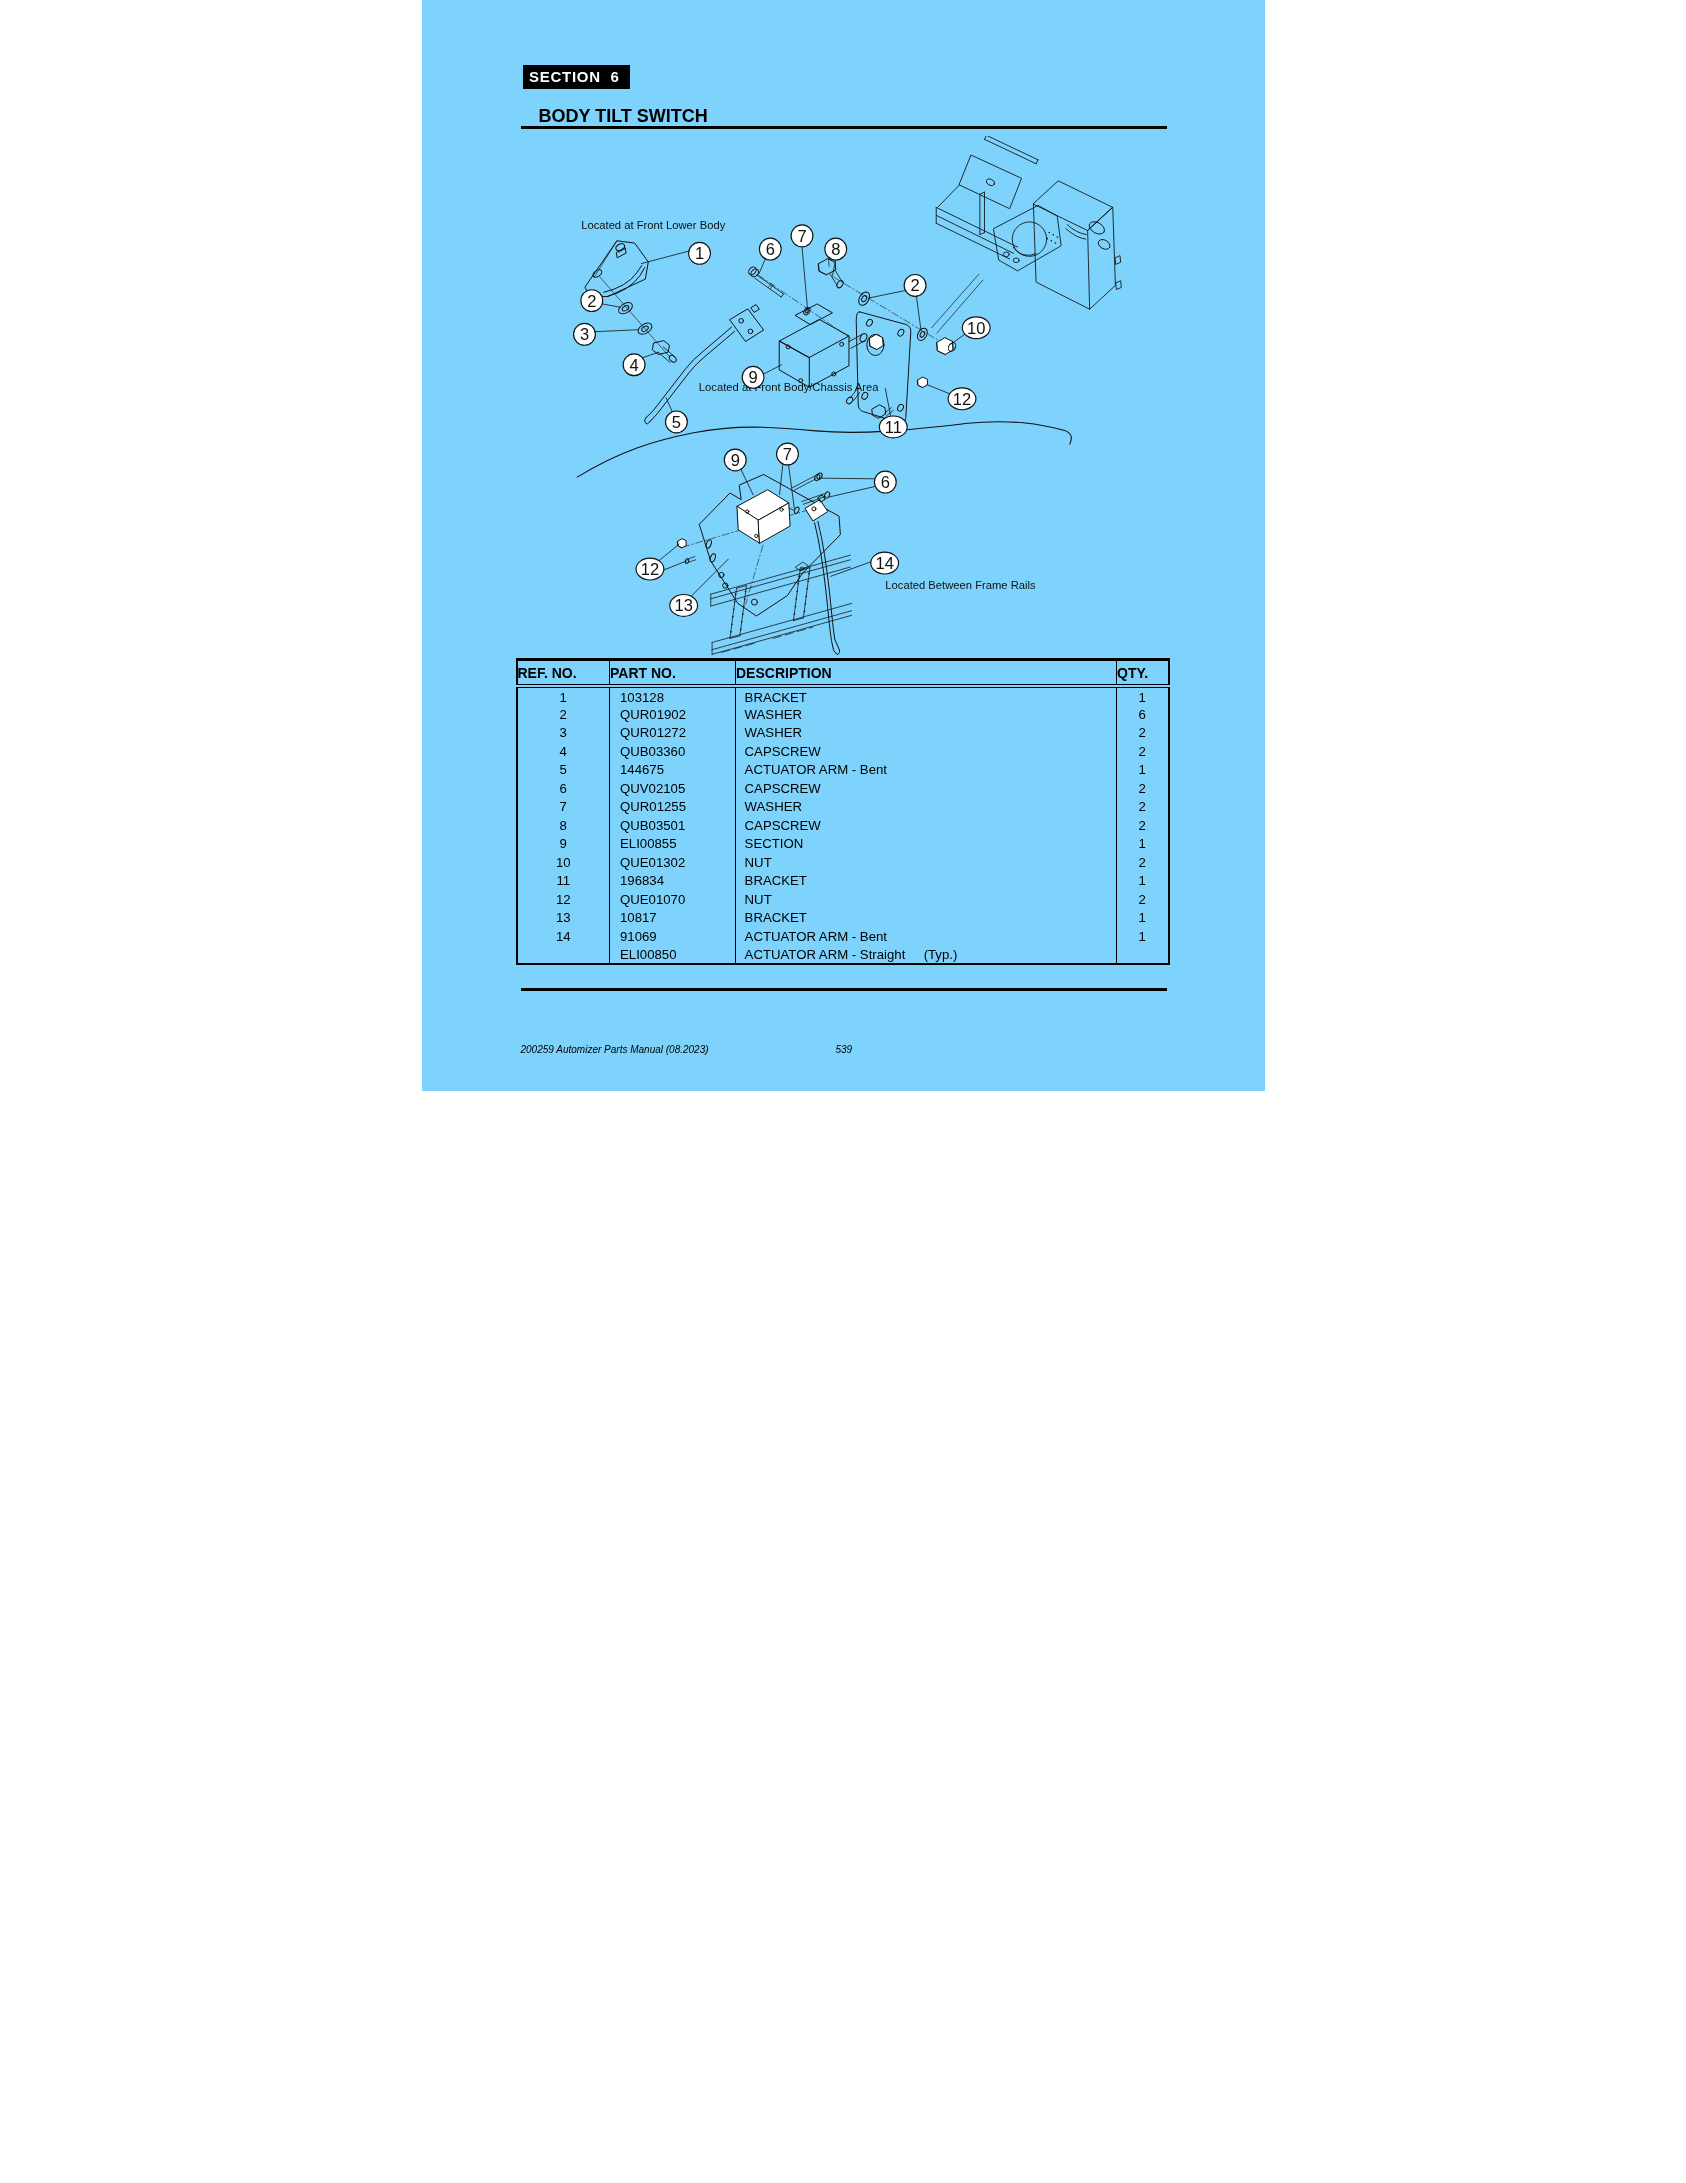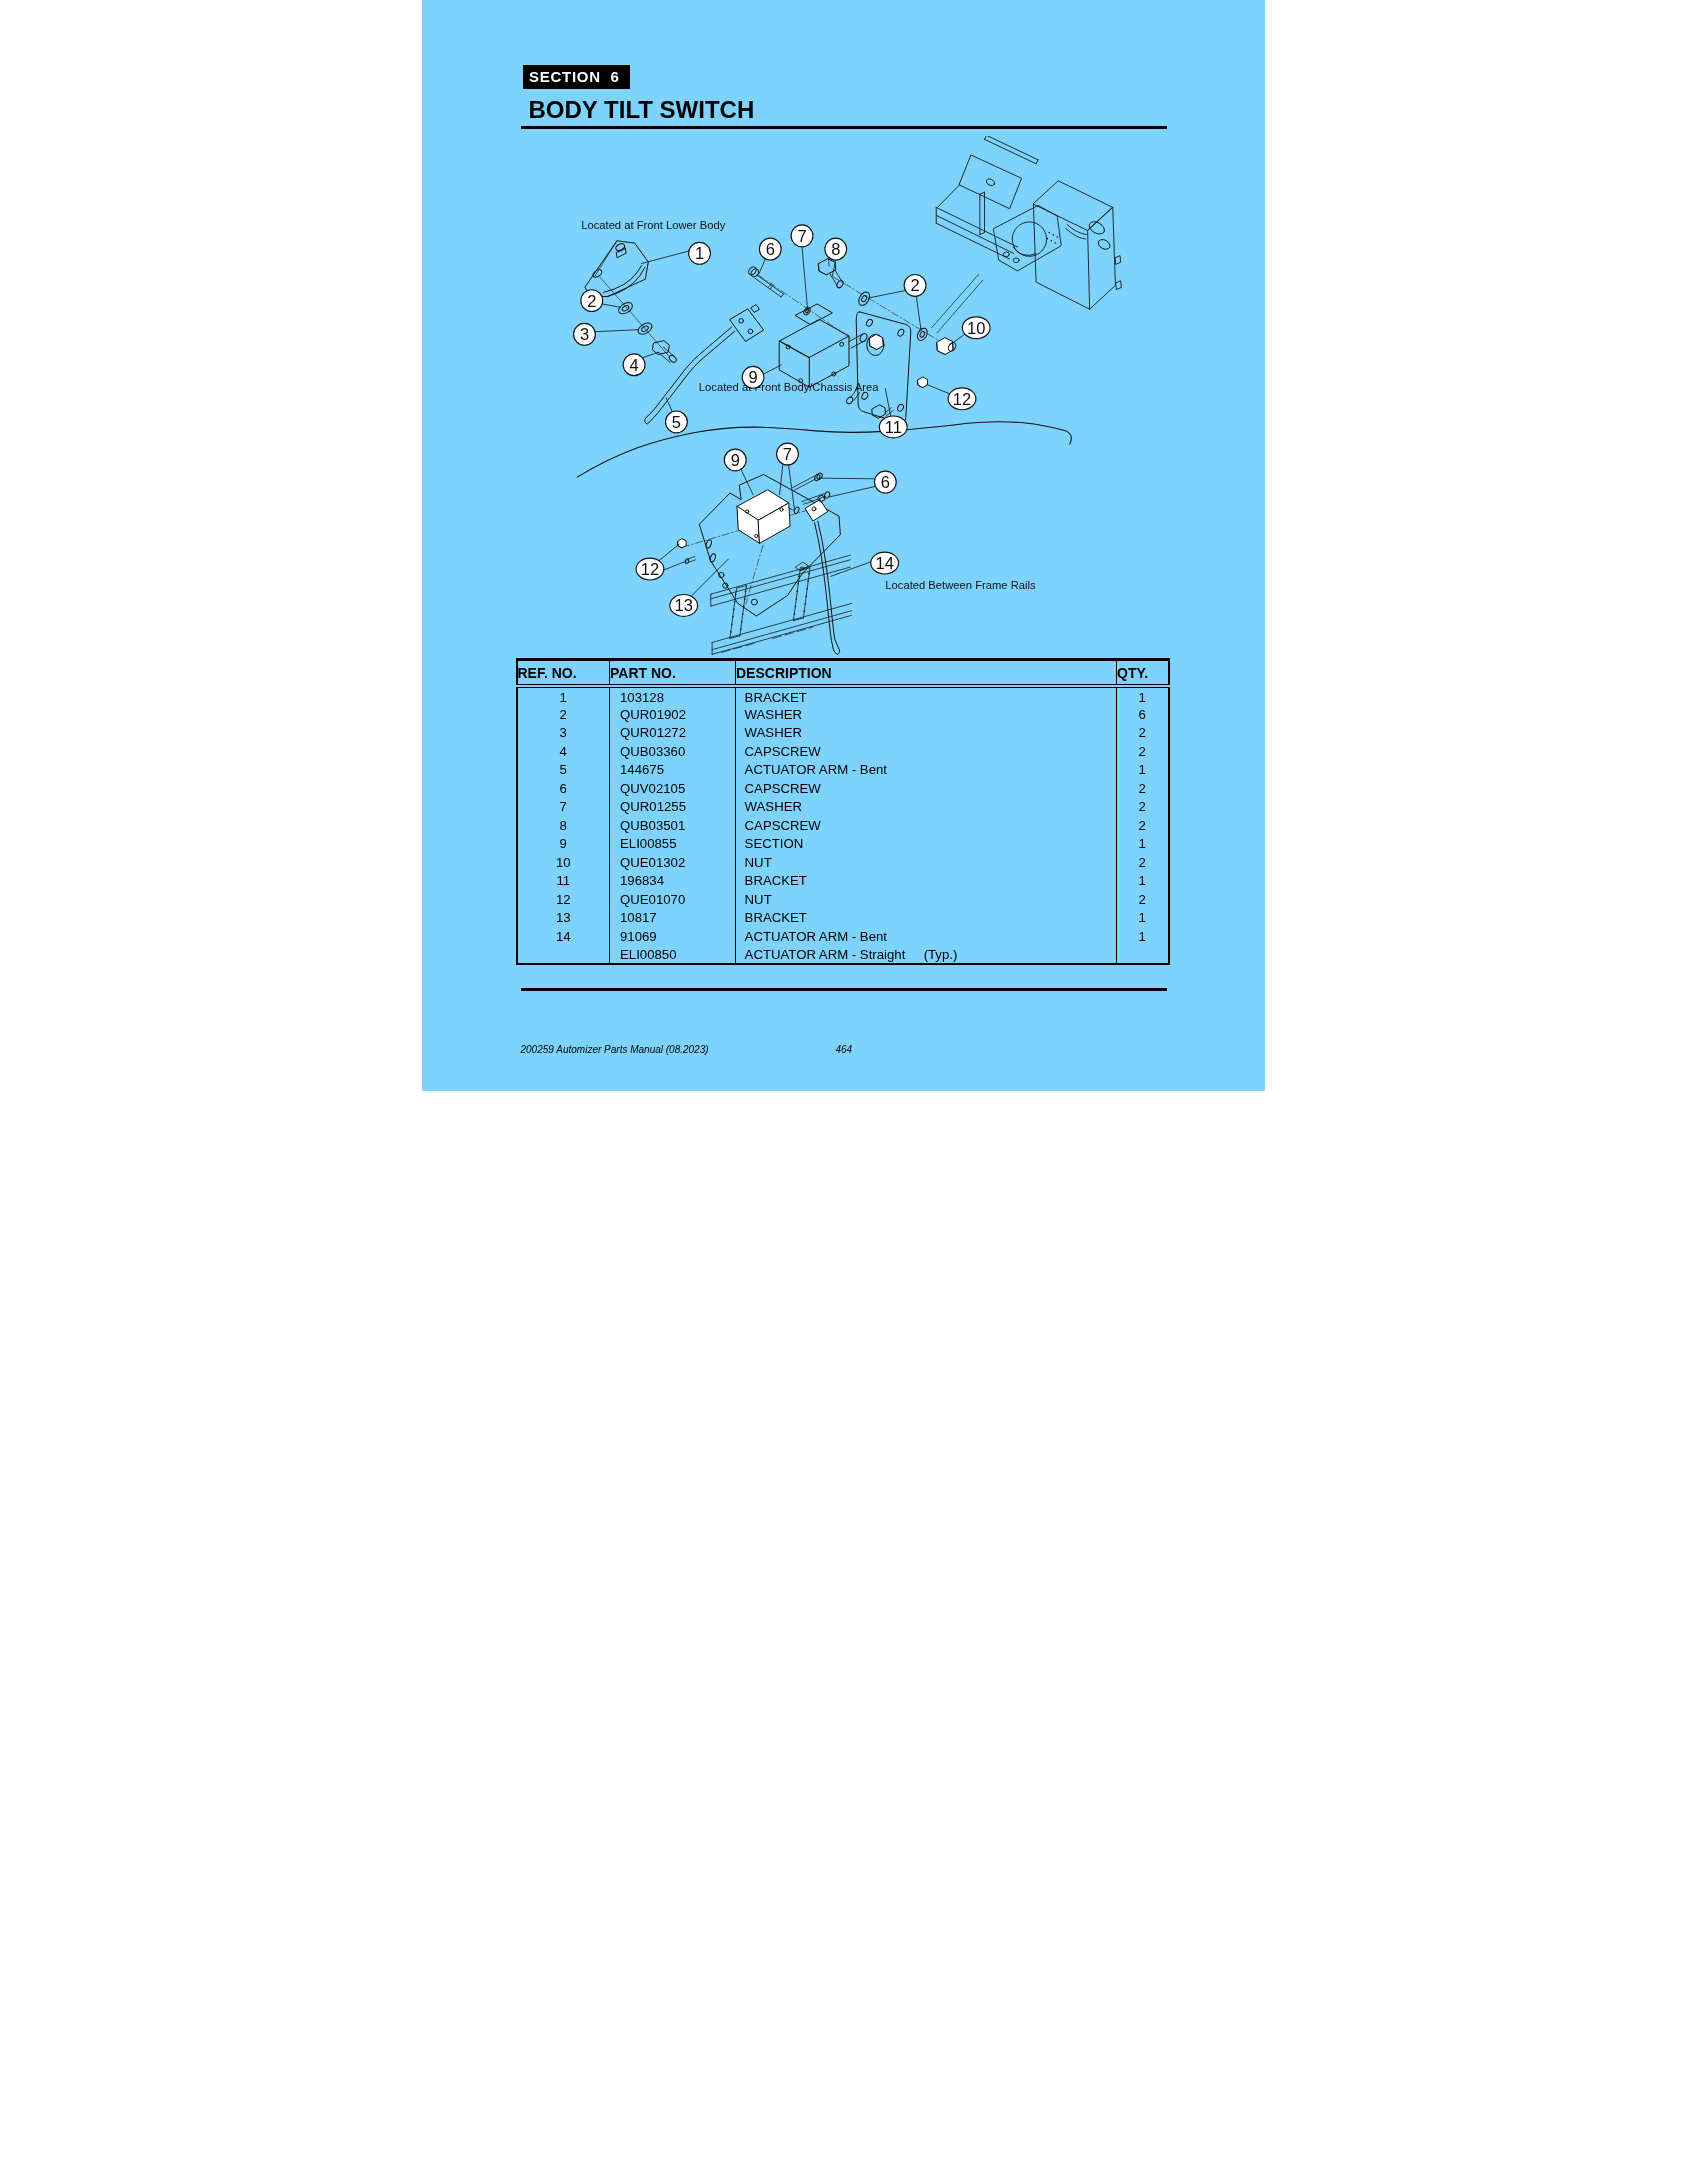--- a/index.html
+++ b/index.html
@@ -8,22 +8,22 @@
     position:relative; width:843px; height:1091px; background:#7dd3fc;
     font-family:"Liberation Sans", sans-serif; color:#000; overflow:hidden;
     margin:0 auto;
   }
   .section-badge {
     position:absolute; left:101px; top:65px;
     background:#000; color:#fff; font-weight:bold; font-size:15px;
     line-height:1; padding:4px 10.6px 4.6px 6.6px; white-space:pre; letter-spacing:0.7px;
   }
   .page-title {
-    position:absolute; left:99px; top:88px; margin:8px;
-    font-size:24px; font-weight:bold; letter-spacing:0px; white-space:pre;
+    position:absolute; left:99px; top:88px; margin:18px;
+    font-size:18px; font-weight:bold; letter-spacing:0px; white-space:pre;
   }
   .rule { position:absolute; left:99px; width:646px; background:#000; }
   .top-rule { top:126px; height:2.6px; }
   .bottom-rule { top:988px; height:3.3px; }
   .diagram {
     position:absolute; left:83px; top:136px; width:678px; height:519px;
   }
   table.parts {
     position:absolute; left:94px; top:658px; width:651px;
     border-collapse:collapse; table-layout:fixed;
@@ -439,17 +439,17 @@
           <td>ACTUATOR ARM - Straight     (Typ.)</td>
           <td></td>
         </tr>
       </tbody>
   </table>
 
   <div class="rule bottom-rule"></div>
 
   <div class="footer">
     <span>200259 Automizer Parts Manual (08.2023)</span>
-    <span class="pageno">464</span>
+    <span class="pageno">539</span>
   </div>
 
 </div>
 
 
 </body></html>

